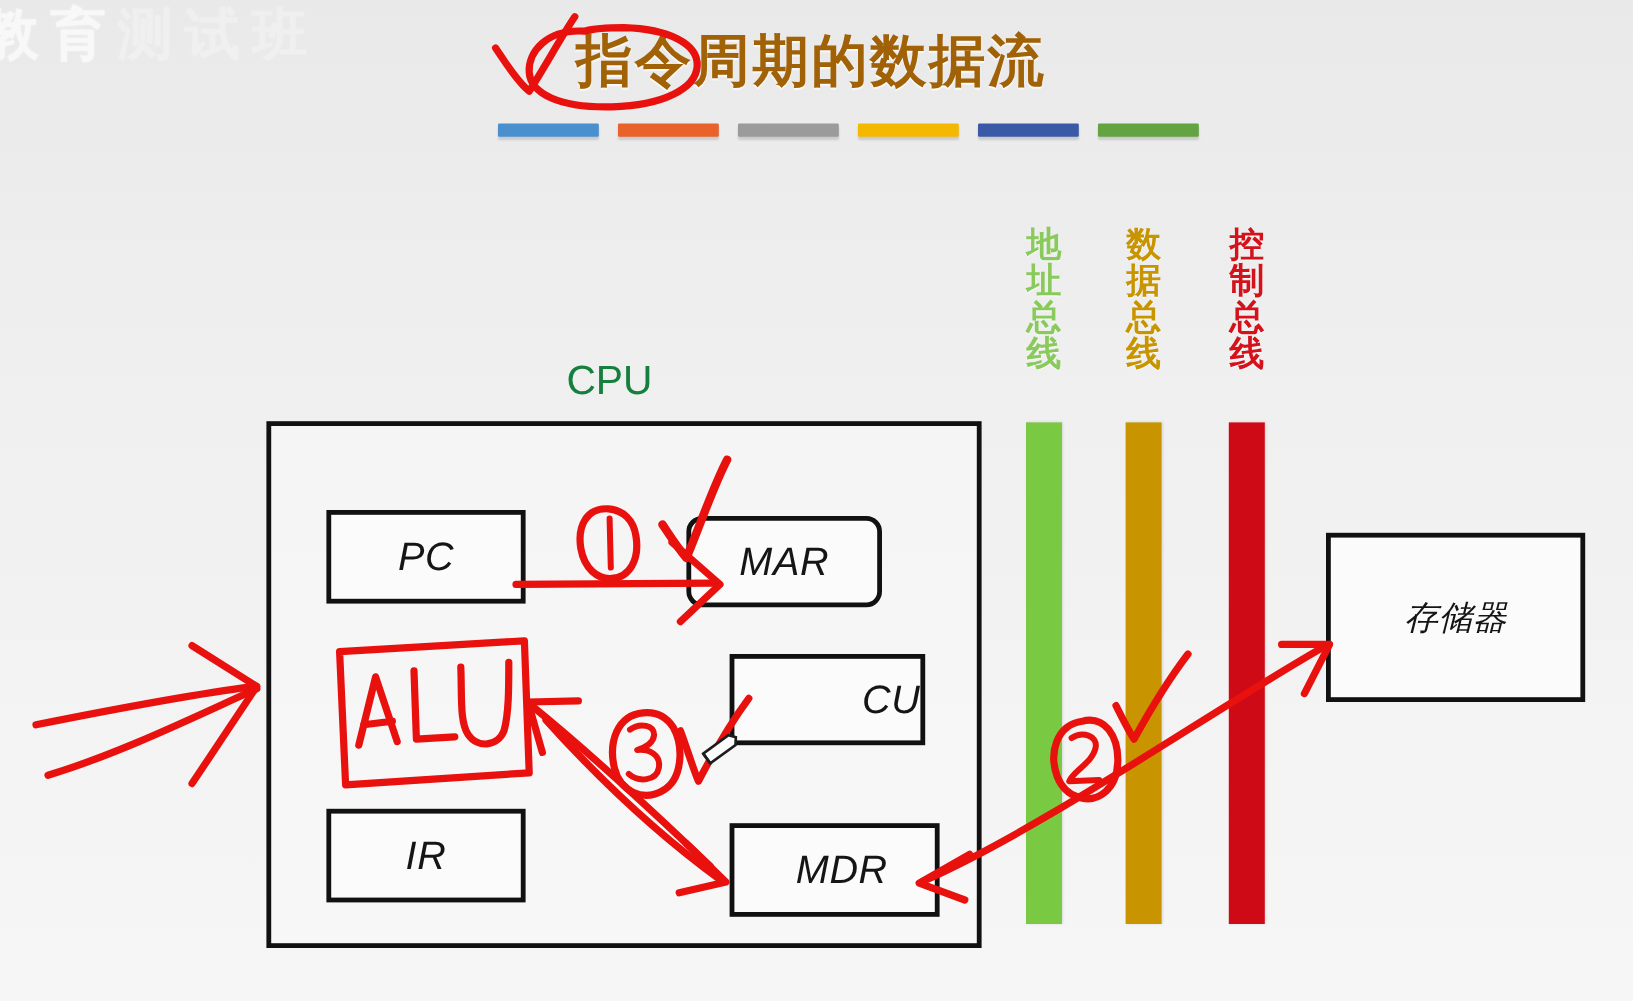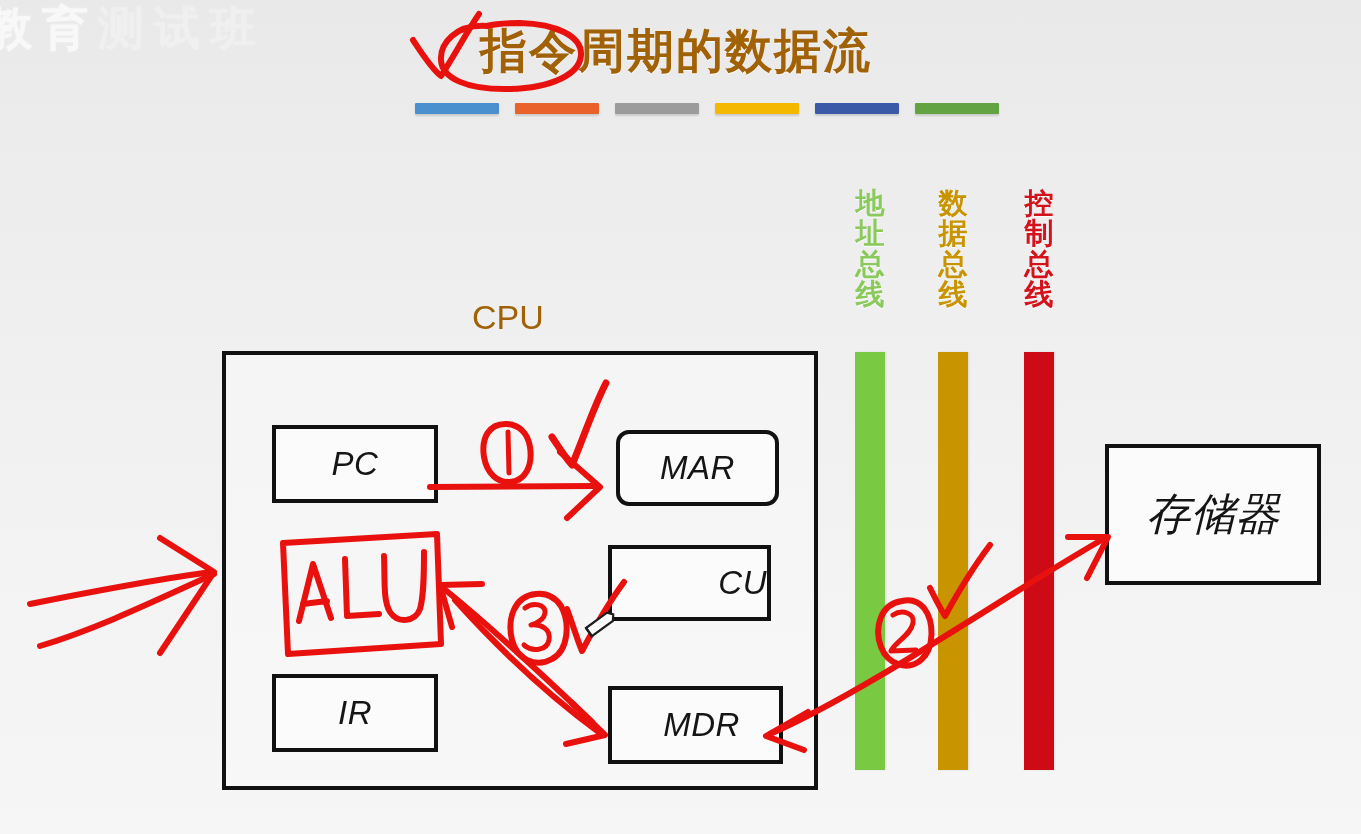--- a/index.html
+++ b/index.html
@@ -38,23 +38,23 @@
   .blkbox{
     position:absolute;background:#fbfbfb;border:4px solid #111;
     display:flex;align-items:center;justify-content:center;
     font-size:33px;color:#151515;letter-spacing:.5px;font-style:italic;
   }
   .cpuframe{
     position:absolute;left:222px;top:351px;width:588px;height:431px;
     border:4px solid #111;background:rgba(250,250,250,.45);
   }
   .cpulabel{
-    position:absolute;left:472px;top:298px;font-size:34px;color:#a16207;
+    position:absolute;left:472px;top:298px;font-size:34px;color:#15803d;
   }
-  .memlabel{font-family:"DejaVu Serif","Liberation Serif",serif;font-size:44px;}
+  .memlabel{font-family:"DejaVu Serif","Liberation Serif",serif;font-size:28px;}
 
   
   .bus{position:absolute;width:30px;top:352px;height:418px;
        box-shadow:1px 0 2px rgba(0,0,0,.10);}
   .buslabel{
     position:absolute;width:34px;text-align:center;
     font-family:"DejaVu Serif","Liberation Serif",serif;
     font-weight:700;font-size:29px;line-height:1.05;
     text-shadow:0 1px 1px rgba(255,255,255,.9);
   }
@@ -105,21 +105,21 @@
     <span>总</span>
     <span>线</span>
   </div>
 
   <div class="cpulabel">CPU</div>
   <div class="cpuframe"></div>
 
   <div class="blkbox" style="left:272px;top:425px;width:158px;height:70px;">
     <span>PC</span>
   </div>
-  <div class="blkbox" style="left:616px;top:430px;width:155px;height:68px;border-radius:13px;">
+  <div class="blkbox" style="left:572px;top:430px;width:155px;height:68px;border-radius:13px;">
     <span>MAR</span>
   </div>
   <div class="blkbox" style="left:608px;top:545px;width:155px;height:68px;justify-content:flex-end;">
     <span>CU</span>
   </div>
   <div class="blkbox" style="left:272px;top:674px;width:158px;height:70px;">
     <span>IR</span>
   </div>
   <div class="blkbox" style="left:608px;top:686px;width:155px;height:70px;padding-left:12px;">
     <span>MDR</span>

